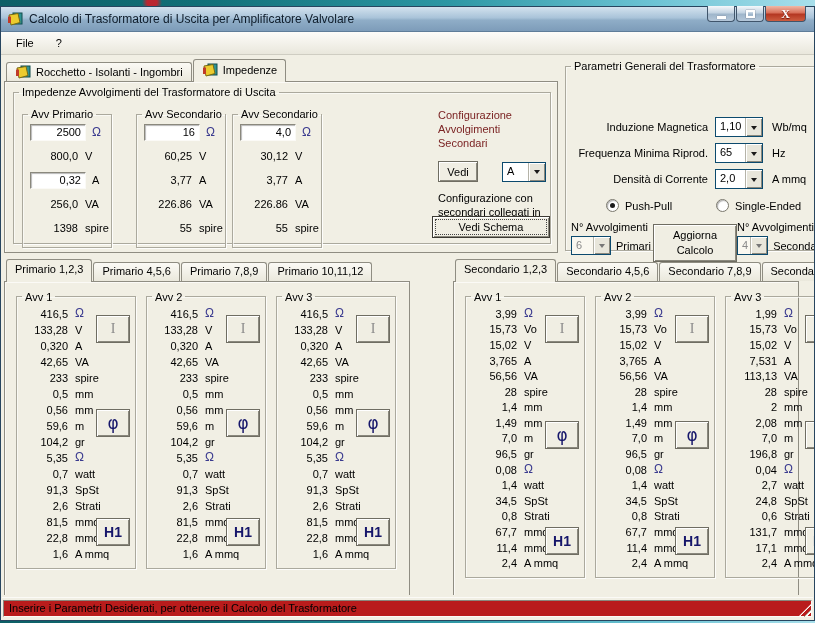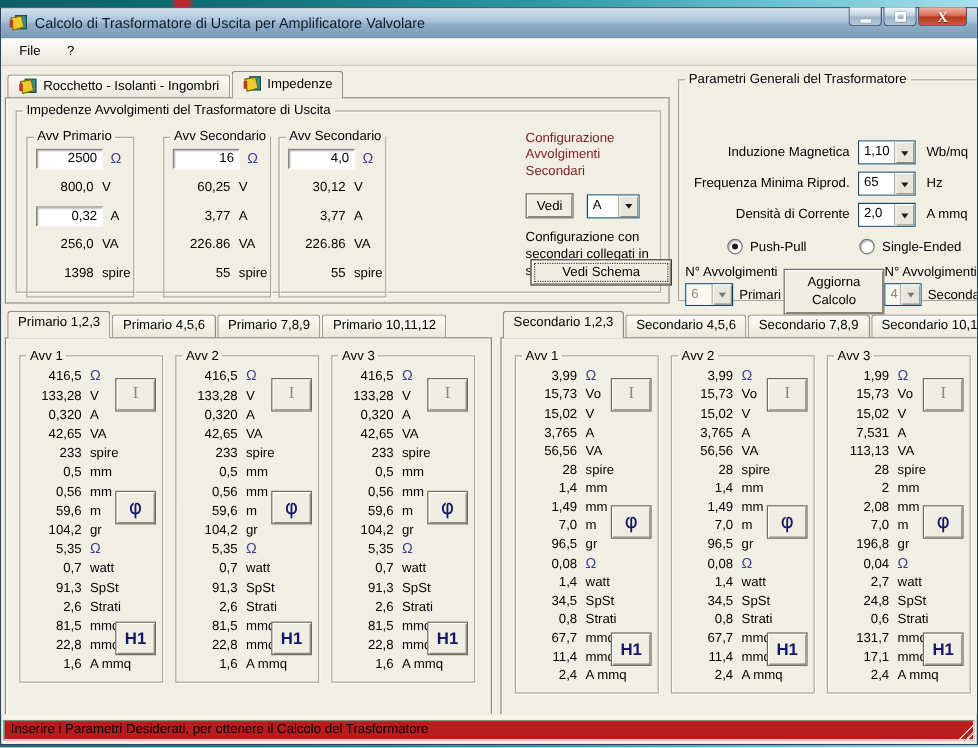--- a/index.html
+++ b/index.html
@@ -41,32 +41,32 @@
   .avv-box{position:absolute;top:10px;width:90px;height:140px;}
   .irow{display:flex;align-items:center;height:24px;padding-left:3px;}
   .irow .val{width:52px;text-align:right;padding-right:1px;}
   .irow .unit{margin-left:6px;white-space:nowrap;}
   .field{width:56px;height:17px;background:#fff;border:1px solid #8a887d;border-bottom-color:#fbfaf6;border-right-color:#fbfaf6;box-shadow:inset 1px 1px 1px rgba(0,0,0,.28);box-sizing:border-box;text-align:right;padding:1px 4px 0 0;}
   .irow .fieldwrap{width:60px;display:flex;justify-content:flex-end;}
   .omega{color:#3b3b8f;font-size:12px;line-height:11px;}
   
   .config{position:absolute;left:424px;top:10px;width:118px;}
   .config-heading{color:#7b2323;white-space:pre-line;line-height:14px;}
-  .config-row{display:flex;gap:11px;margin-top:11px;align-items:center;}
+  .config-row{display:flex;gap:24px;margin-top:11px;align-items:center;}
   .btn{border:1px solid #6f6d62;background:#f0eee3;box-shadow:inset 1px 1px 0 #ffffff,inset -1px -1px 0 #8a887d;font-family:"Liberation Sans",sans-serif;font-size:11px;color:#000;display:flex;align-items:center;justify-content:center;box-sizing:border-box;cursor:default;}
   .vedi-btn{width:40px;height:21px;}
   .combo{display:inline-flex;height:20px;border:1px solid #0c4a6e;background:#fff;box-shadow:inset 1px 1px 1px rgba(0,0,0,.22);box-sizing:border-box;}
   .combo-val{flex:1;padding:2px 2px 0 4px;background:#fff;overflow:hidden;white-space:nowrap;}
   .combo-btn{width:16px;flex:none;background:#e8e6db;border-left:1px solid #b5b3a8;display:flex;align-items:center;justify-content:center;box-shadow:inset 1px 1px 0 #fff,inset -1px -1px 0 #8a887d;}
   .arrow{width:0;height:0;border:3px solid transparent;border-top:4px solid #1a1a1a;margin-top:4px;}
   .combo.disabled .combo-val{color:#8a8a8a;background:#faf8f0;}
   .combo.disabled .arrow{border-top-color:#777;}
   .cfg-combo{width:44px;}
   .config-note{margin-top:9px;line-height:14px;}
-  .schema-btn{position:absolute;left:428px;bottom:5px;width:118px;height:22px;border:1px solid #3c3a33;outline:1px dotted #444;outline-offset:-4px;}
+  .schema-btn{position:absolute;left:418px;bottom:5px;width:118px;height:22px;border:1px solid #3c3a33;outline:1px dotted #444;outline-offset:-4px;}
   
   .param-grp{margin-left:7px;flex:1;height:191px;margin-top:2px;}
   .prow{display:flex;align-items:center;justify-content:flex-end;height:26px;margin-right:4px;}
   .prow.first{margin-top:42px;}
   .plabel{text-align:right;white-space:nowrap;}
   .prow .combo{width:48px;margin-left:7px;flex:none;}
   .punit{width:48px;margin-left:9px;white-space:nowrap;}
   .radio-row{display:flex;margin:7px 0 0 40px;gap:44px;align-items:center;}
   .radio{display:flex;align-items:center;gap:6px;}
   .rdot{width:11px;height:11px;border-radius:50%;border:1px solid #7a786d;background:#fff;box-shadow:inset 1px 1px 1px rgba(0,0,0,.3);position:relative;flex:none;}
@@ -74,21 +74,21 @@
   .wind-row{display:flex;margin-top:9px;padding:0 5px;justify-content:space-between;align-items:flex-start;}
   .wind-block{width:82px;}
   .wind-label{white-space:nowrap;}
   .wind-combo-row{display:flex;align-items:center;gap:5px;margin-top:3px;}
   .combo.small{width:40px;height:19px;}
   .update-btn{width:84px;height:38px;white-space:pre-line;line-height:15px;text-align:center;margin-top:3px;}
   
   .lower{display:flex;margin-top:5px;gap:7px;height:342px;flex:none;}
   .low-ctrl{display:flex;flex-direction:column;flex:none;}
   .prim-ctrl{width:406px;justify-content:flex-end;}
-  .sec-ctrl{width:399px;}
+  .sec-ctrl{width:346px;margin-left:36px;}
   .low-panel{height:320px;display:flex;gap:10px;padding:9px 0 0 11px;align-items:flex-start;}
   .avv-col{width:120px;height:278px;flex:none;position:relative;}
   .avv-col.sec{height:287px;}
   .avv-col .rows{padding:3px 0 0 3px;}
   .vrow{display:flex;align-items:center;height:16px;}
   .avv-col.sec .vrow{height:15.6px;}
   .vrow .val{width:48px;text-align:right;}
   .vrow .unit{margin-left:7px;white-space:nowrap;}
   .col-btn{position:absolute;right:5px;width:34px;height:28px;}
   .btn-i{top:12px;color:#8a8a8a;font-family:"Liberation Serif",serif;font-size:14px;}

